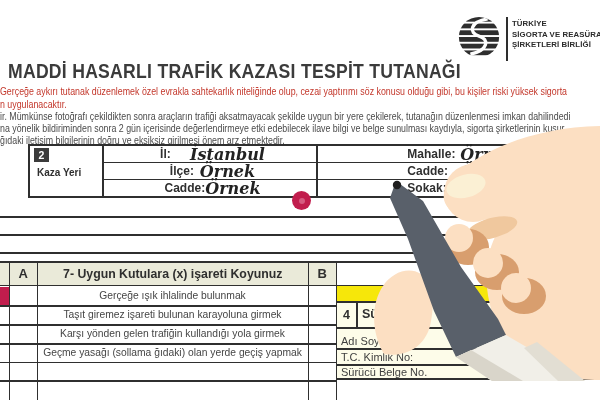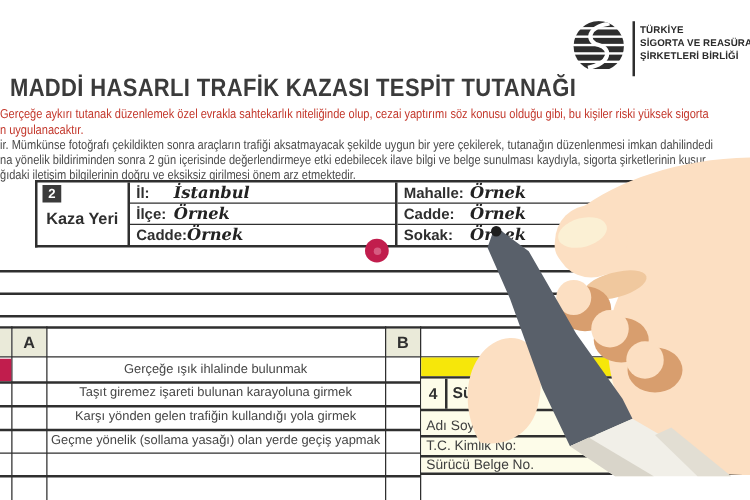--- a/index.html
+++ b/index.html
@@ -17,25 +17,25 @@
   .logo{position:absolute;left:450px;top:14px;width:150px;height:50px;}
   .logo-bar{position:absolute;left:56px;top:3px;width:2px;height:44px;background:#2e2e2e;}
   .logo-text{position:absolute;left:62px;top:5px;font-size:7.8px;font-weight:bold;
              color:#2b2b2b;line-height:10.5px;letter-spacing:0.1px;white-space:nowrap;}
   
   .ky-box{position:absolute;left:28px;top:144px;width:572px;height:54px;
           border:2px solid #2f2f2f;border-right:none;box-sizing:border-box;background:#fff;}
   .ky-cell{position:absolute;top:0;height:50px;}
   .ky-num{position:absolute;left:4px;top:2px;width:15px;height:14px;background:#3b3b3b;
           color:#fff;font-size:10.5px;font-weight:bold;display:flex;align-items:center;justify-content:center;}
-  .ky-name{position:absolute;left:7px;top:21px;font-size:13px;font-weight:bold;color:#2f2f2f;white-space:nowrap;}
-  .kyrow{display:flex;align-items:center;height:16.2px;border-bottom:1.5px solid #2f2f2f;padding:0 0 0 5px;}
+  .ky-name{position:absolute;left:7px;top:21px;font-size:10px;font-weight:bold;color:#2f2f2f;white-space:nowrap;}
+  .kyrow{display:flex;align-items:center;height:16.2px;border-bottom:1.5px solid #2f2f2f;padding:0 0 0 5px;justify-content:center;}
   .kyrow:last-child{border-bottom:none;}
   .flabel{font-size:12px;font-weight:bold;color:#2f2f2f;}
-  .fvalue{font-size:13px;font-weight:bold;font-style:italic;font-family:"DejaVu Serif",serif;color:#222;}
+  .fvalue{font-size:16px;font-weight:bold;font-style:italic;font-family:"DejaVu Serif",serif;color:#222;}
   
   .red-dot{position:absolute;left:292px;top:191px;width:19px;height:19px;border-radius:50%;background:#c11d4d;}
   .red-dot span{position:absolute;left:6.5px;top:6.5px;width:6px;height:6px;border-radius:50%;background:#d65b80;}
   
   .hdrcell{position:absolute;top:263px;height:21.5px;background:#eaead9;display:flex;
            align-items:center;justify-content:center;font-weight:bold;color:#2f2f2f;}
   .rowtext{position:absolute;left:38px;width:269px;height:18.5px;display:flex;align-items:center;
            justify-content:center;font-size:10.3px;color:#454545;white-space:nowrap;}
   .red-cell{position:absolute;left:0;top:286.5px;width:8.5px;height:18.5px;background:#c11d4d;}
   
@@ -125,34 +125,35 @@
     </div>
 
   <div class="hline" style="left:0;top:216px;width:600px"></div>
   <div class="hline" style="left:0;top:234px;width:600px"></div>
   <div class="hline" style="left:0;top:252px;width:600px;height:2px"></div>
 
   <div class="hline" style="left:0;top:261px;width:600px;height:2px"></div>
 
   <div class="hdrcell" style="left:0;width:8.5px"></div>
   <div class="hdrcell" style="left:10px;width:26.5px;font-size:13px">A</div>
+  <div class="hdrcell" style="left:38px;width:269.5px;font-size:12.3px">7- Uygun Kutulara (x) işareti Koyunuz</div>
   <div class="hdrcell" style="left:309px;width:26.5px;font-size:13px">B</div>
   <div class="hline" style="left:0;top:284.5px;width:600px"></div>
 
   <div class="vline" style="left:8.5px;top:261px;height:139px"></div>
   <div class="vline" style="left:36.5px;top:261px;height:139px"></div>
   <div class="vline" style="left:307.5px;top:261px;height:139px"></div>
   <div class="vline" style="left:335.5px;top:261px;height:139px"></div>
 
   <div class="red-cell"></div>
 
   <div class="rowtext" style="top:286.5px">Gerçeğe ışık ihlalinde bulunmak</div>
   <div class="rowtext" style="top:305.5px">Taşıt giremez işareti bulunan karayoluna girmek</div>
   <div class="rowtext" style="top:324.5px">Karşı yönden gelen trafiğin kullandığı yola girmek</div>
-  <div class="rowtext" style="top:343px">Geçme yönelik (sollama yasağı) olan yerde geçiş yapmak</div>
+  <div class="rowtext" style="top:343px">Geçme yasağı (sollama ğıdaki) olan yerde geçiş yapmak</div>
 
   <div class="hline" style="left:0;top:305px;width:336px"></div>
   <div class="hline" style="left:0;top:324px;width:336px"></div>
   <div class="hline" style="left:0;top:343px;width:336px"></div>
   <div class="hline" style="left:0;top:361.5px;width:336px"></div>
   <div class="hline" style="left:0;top:380px;width:336px"></div>
 
   <div class="yellow-row"></div>
   <div class="hline" style="left:336px;top:301px;width:264px;height:2px"></div>
   <div class="cream"></div>

